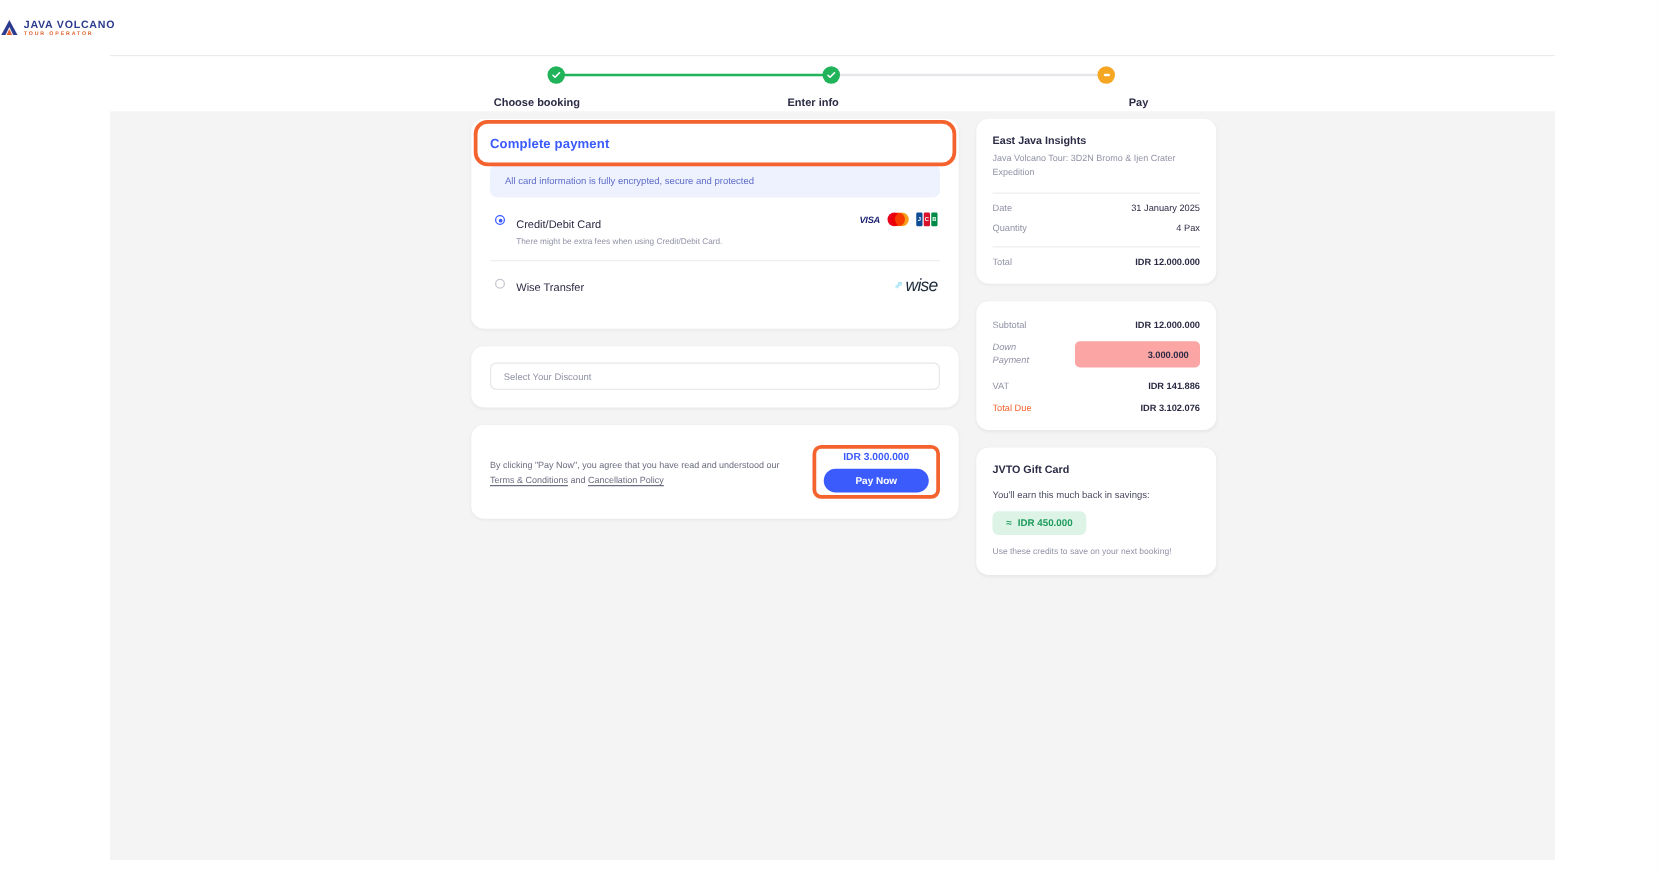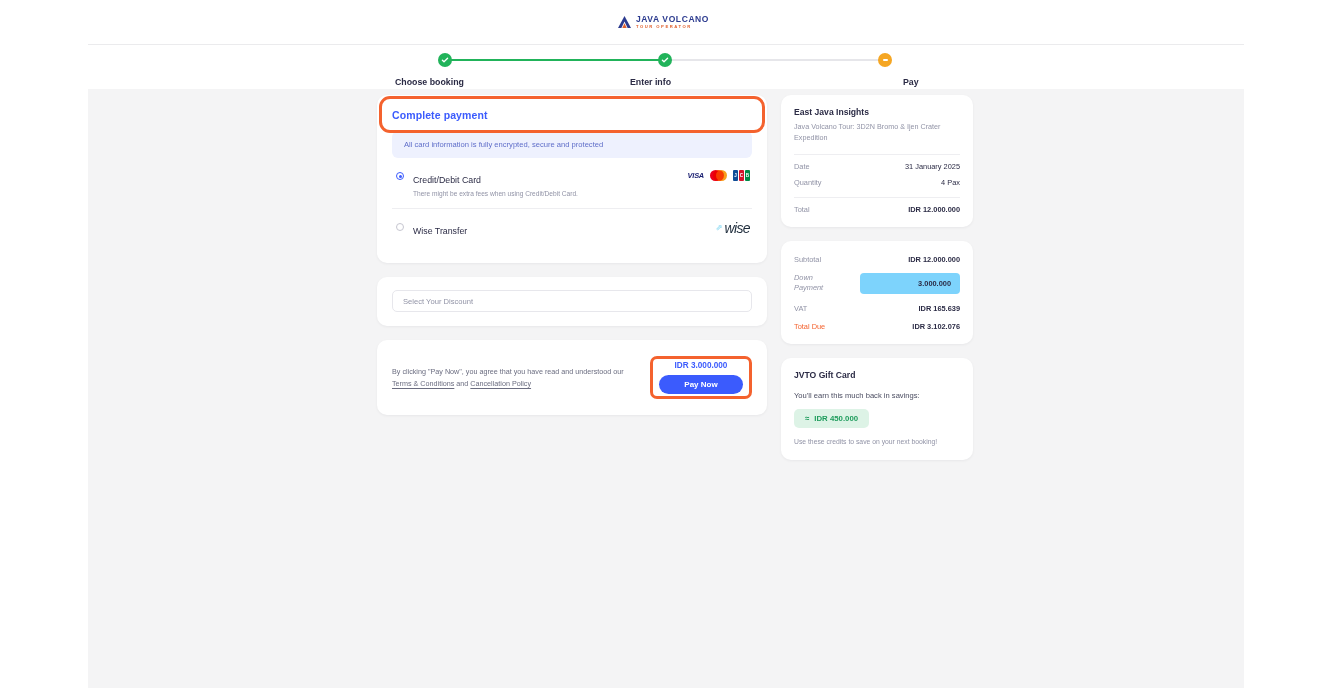--- a/index.html
+++ b/index.html
@@ -10,21 +10,21 @@
     background:#ffffff;
     font-family:"Liberation Sans", sans-serif;
     color:#2b2b45;
     overflow:hidden;
     position:relative;
   }
 
   
   .brandbar{
     height:44px; width:100%;
-    display:flex; align-items:center; justify-content:center;
+    display:flex; align-items:center; 
     background:#ffffff;
   }
   .logo{ display:flex; align-items:center; gap:4px; }
   .logo-mark{ width:15px; height:14px; position:relative; }
   .logo-mark svg{ display:block; }
   .logo-text{ display:flex; flex-direction:column; line-height:1; }
   .logo-title{
     font-size:8.5px; font-weight:bold; letter-spacing:.6px;
     color:#2c3b8f;
   }
@@ -183,21 +183,21 @@
   .kv{
     display:flex; align-items:center; justify-content:space-between;
     padding:7px 0 0 0;
   }
   .kv .k{ font-size:7.4px; color:#9193a6; }
   .kv .v{ font-size:7.4px; color:#2b2b45; }
   .kv .v.b{ font-weight:bold; }
   .kv .k.orange{ color:#f4622e; }
   .kv.tall .k{ line-height:1.35;font-style:italic; }
   .dp-box{
-    background:#7dd3fc; border-radius:4px; min-width:100px; height:21px;
+    background:#fca5a5; border-radius:4px; min-width:100px; height:21px;
     display:flex; align-items:center; justify-content:flex-end;
     padding:0 9px; font-size:7.4px; font-weight:bold; color:#2b2b45;
   }
   .gift-lead{ font-size:7.6px; color:#4b4d61; margin-top:11px; }
   .gift-badge{
     display:inline-flex; align-items:center; gap:5px;
     background:#ddf3e6; color:#1e9c5c; border-radius:5px;
     padding:5px 11px; font-size:7.8px; font-weight:bold; margin-top:9px;
   }
   .gift-note{ font-size:6.8px; color:#9193a6; margin-top:9px; line-height:1.55; }
@@ -337,21 +337,21 @@
         <div class="kv" style="padding-top:2px;">
           <span class="k">Subtotal</span>
           <span class="v b">IDR 12.000.000</span>
         </div>
         <div class="kv tall" style="padding-top:9px;">
           <span class="k">Down<br>Payment</span>
           <span class="dp-box">3.000.000</span>
         </div>
         <div class="kv" style="padding-top:10px;">
           <span class="k">VAT</span>
-          <span class="v b">IDR 165.639</span>
+          <span class="v b">IDR 141.886</span>
         </div>
         <div class="kv" style="padding-top:9px;">
           <span class="k orange">Total Due</span>
           <span class="v b">IDR 3.102.076</span>
         </div>
       </div>
 
       <div class="card rc">
         <div class="rc-title">JVTO Gift Card</div>
         <div class="gift-lead">You'll earn this much back in savings:</div>

